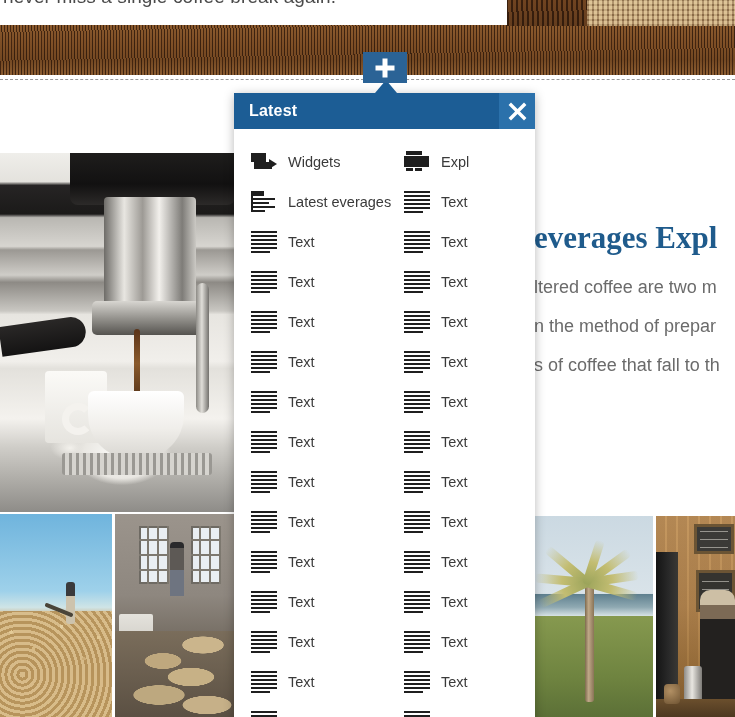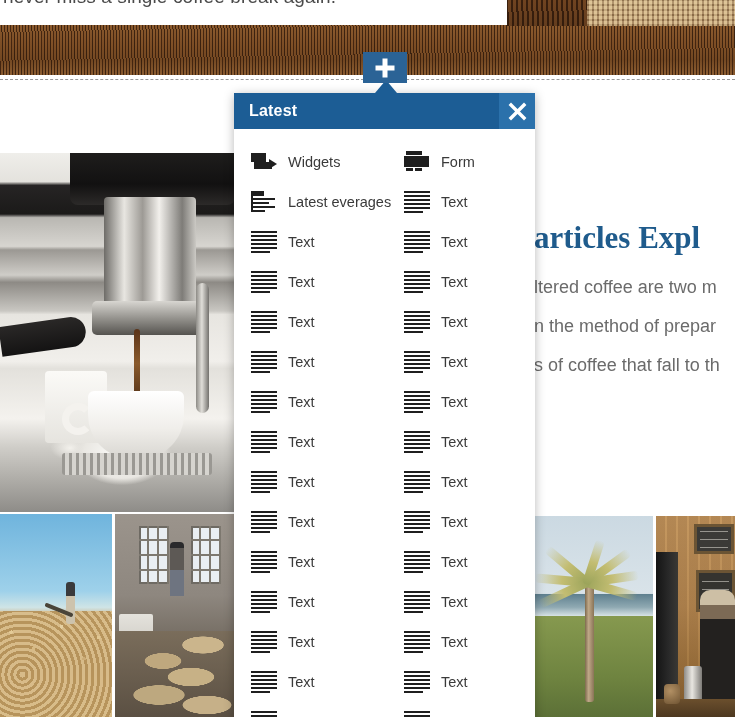--- a/index.html
+++ b/index.html
@@ -488,21 +488,21 @@
     <div class="board2">
         <div class="board-lines"></div>
       </div>
     <div class="barista"></div>
     <div class="kettle"></div>
     <div class="doorframe"></div>
     <div class="counter"></div>
     <div class="pot"></div>
   </div>
 
-  <div class="article-heading">articles Expl</div>
+  <div class="article-heading">everages Expl</div>
   <div class="article-body">
     <div>ltered coffee are two m</div>
     <div>n the method of prepar</div>
     <div>s of coffee that fall to th</div>
   </div>
 
   <div id="add-widget-button">
     <span class="plus"></span>
   </div>
   <div class="popover-arrow"></div>
@@ -525,21 +525,21 @@
           </span>
           <span class="w-label">Widgets</span>
         </div>
         <div class="widget-item">
           <span class="w-icon icon-form">
             <i class="f-top"></i>
             <i class="f-screen"></i>
             <i class="f-l1"></i>
             <i class="f-l2"></i>
           </span>
-          <span class="w-label">Form</span>
+          <span class="w-label">Expl</span>
         </div>
         <div class="widget-item">
           <span class="w-icon icon-latest">
             <i class="ln bar"></i>
             <i class="ln l1"></i>
             <i class="ln l2"></i>
             <i class="ln l3"></i>
             <i class="ln l4"></i>
             <i class="ln l5"></i>
           </span>

